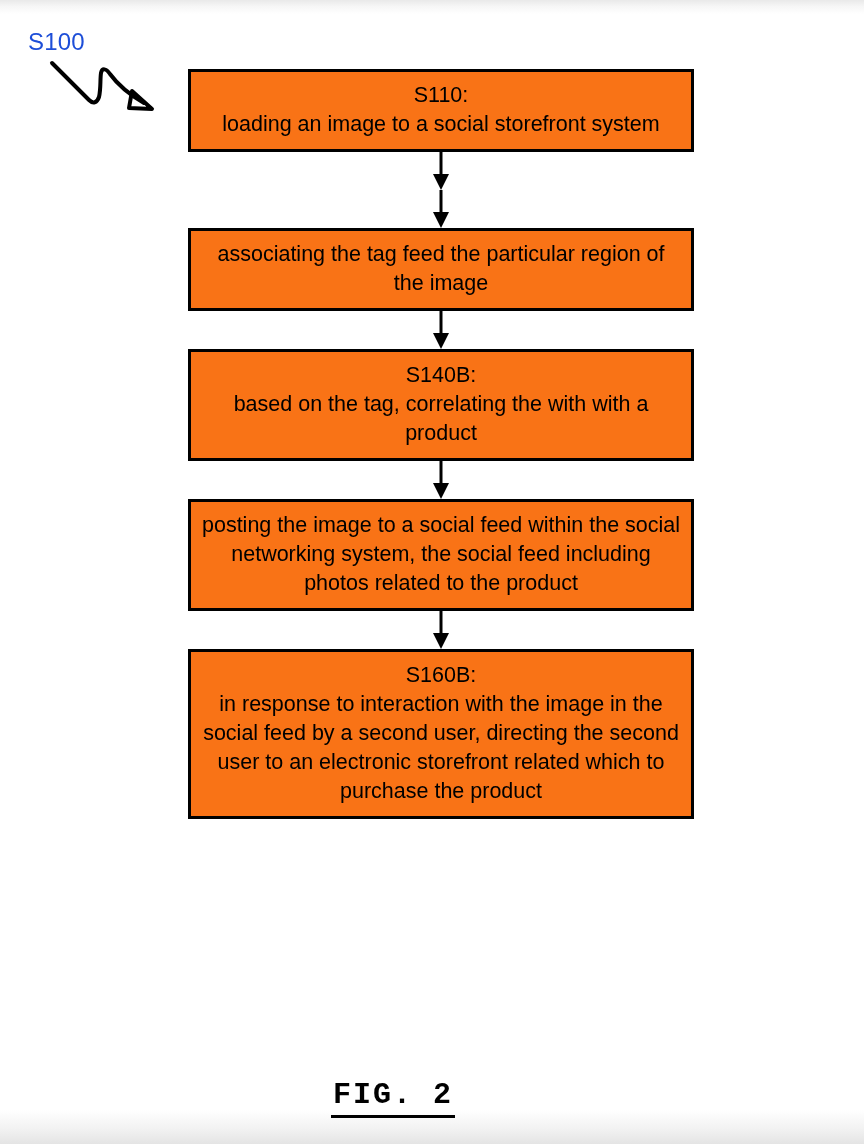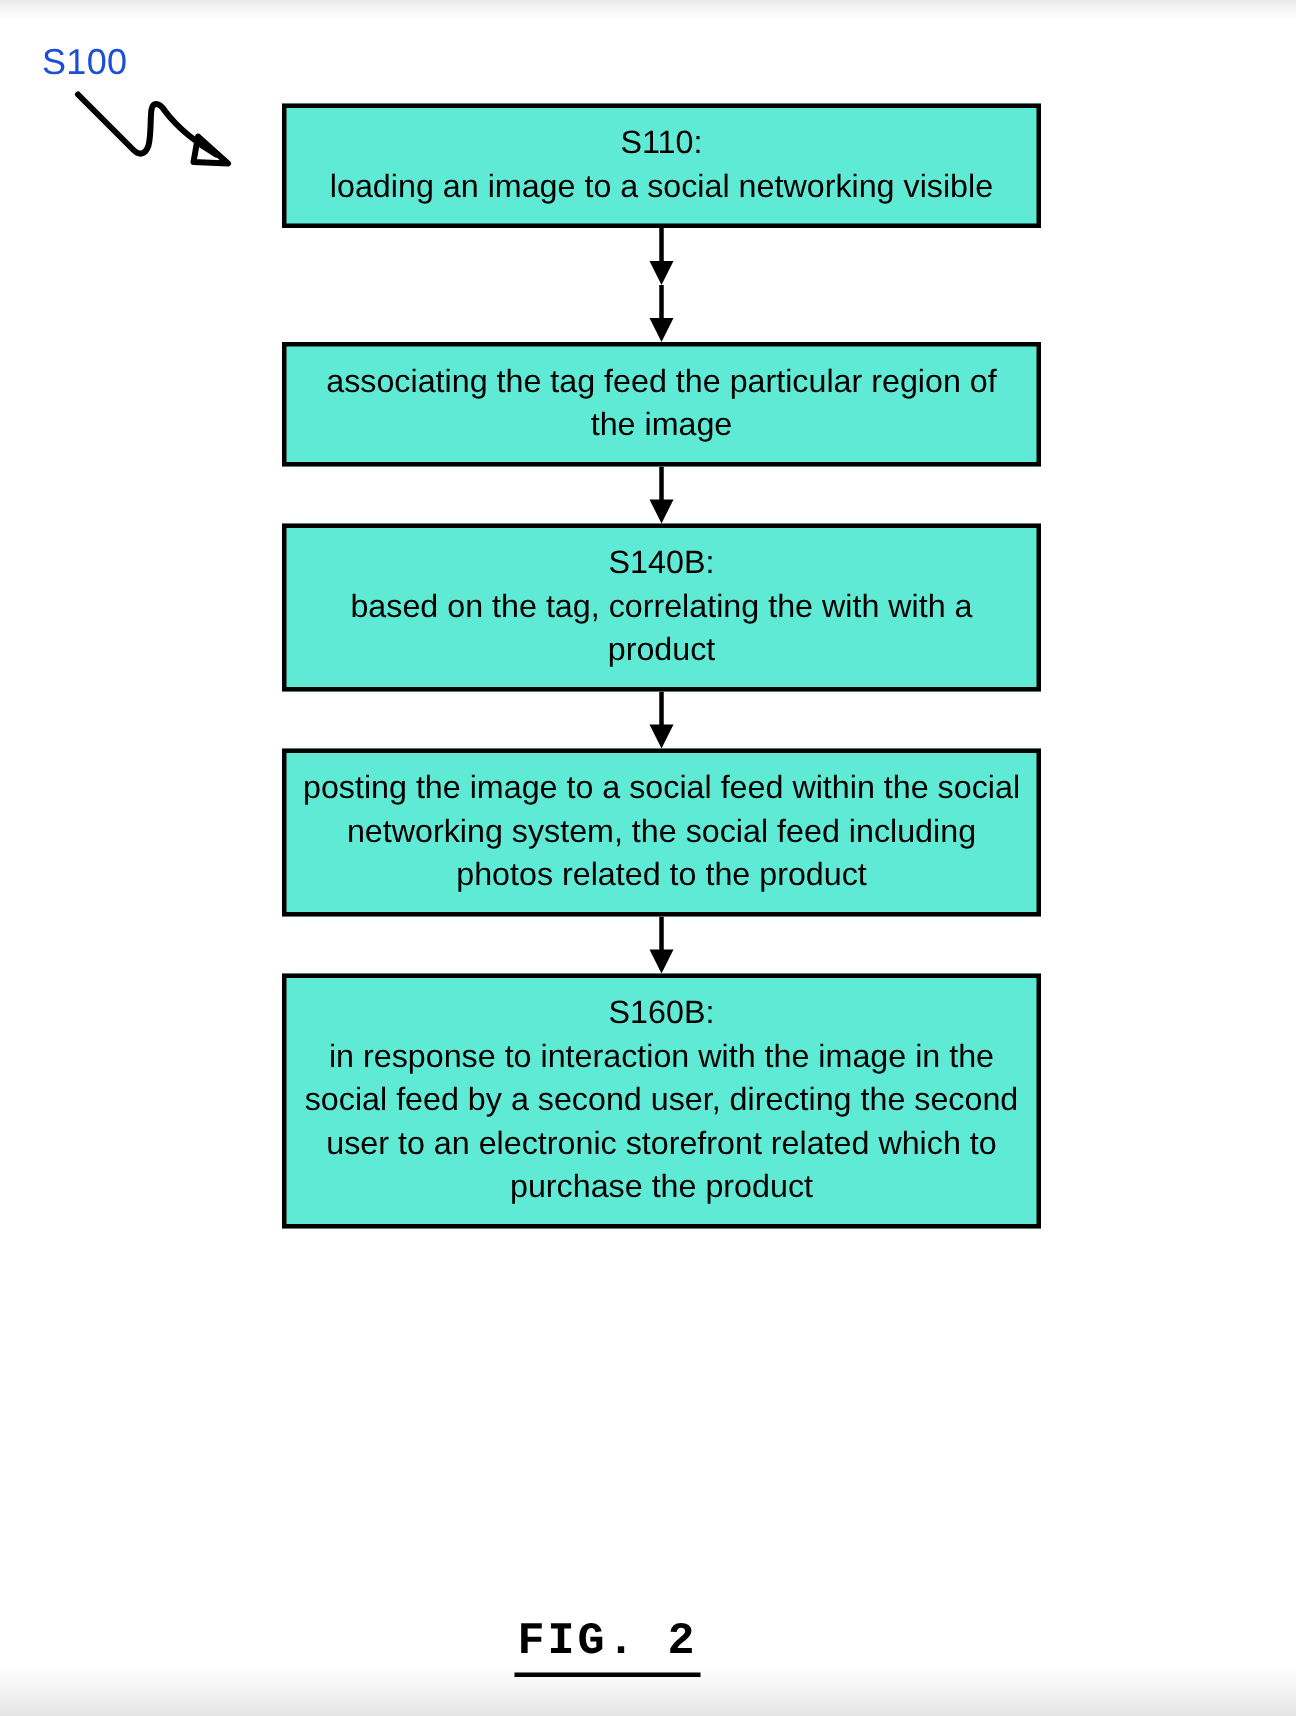--- a/index.html
+++ b/index.html
@@ -53,21 +53,21 @@
     left: 188px;
     top: 69px;
     width: 506px;
   }
 
   .node {
     position: relative;
     box-sizing: border-box;
     width: 506px;
     border: 3px solid #000000;
-    background: #5eead4;
+    background: #f97316;
     padding: 9px 10px 10px 10px;
     text-align: center;
     color: #000000;
     font-size: 21.5px;
     line-height: 29px;
   }
   .node .step-id {
     display: block;
   }
   .node .step-text {
@@ -83,21 +83,21 @@
     position: absolute;
     left: 50%;
     top: 0;
     transform: translateX(-50%);
     display: block;
   }
 
   
   #caption {
     position: absolute;
-    left: 12px;
+    left: 0;
     top: 1078px;
     width: 786px;
     text-align: center;
   }
   #caption span {
     font-family: "Liberation Mono", "DejaVu Sans Mono", monospace;
     font-size: 30px;
     font-weight: 700;
     letter-spacing: 2px;
     color: #000000;
@@ -119,21 +119,21 @@
     <svg width="120" height="62" viewBox="0 0 120 62" xmlns="http://www.w3.org/2000/svg">
       <path d="M4 8 C 18 22, 32 36, 41 45 C 45 49, 49 48, 51 42 C 53 34, 52 24, 53 18 C 54 13, 58 13, 62 19 C 70 30, 84 41, 96 48" fill="none" stroke="#000000" stroke-width="4" stroke-linecap="round" stroke-linejoin="round"></path>
       <path d="M84 36 L 104 54 L 81 53 Z" fill="none" stroke="#000000" stroke-width="4" stroke-linecap="round" stroke-linejoin="round"></path>
     </svg>
   </div>
 
   <div id="flow">
 
     <div class="node">
       <span class="step-id">S110:</span>
-      <span class="step-text">loading an image to a social networking visible</span>
+      <span class="step-text">loading an image to a social storefront system</span>
     </div>
 
     <div class="connector">
       <svg width="20" height="38" viewBox="0 0 20 38" xmlns="http://www.w3.org/2000/svg">
         <line x1="10" y1="0" x2="10" y2="24" stroke="#000000" stroke-width="3"></line>
         <path d="M2 22 L 18 22 L 10 38 Z" fill="#000000"></path>
       </svg>
     </div>
 
 

